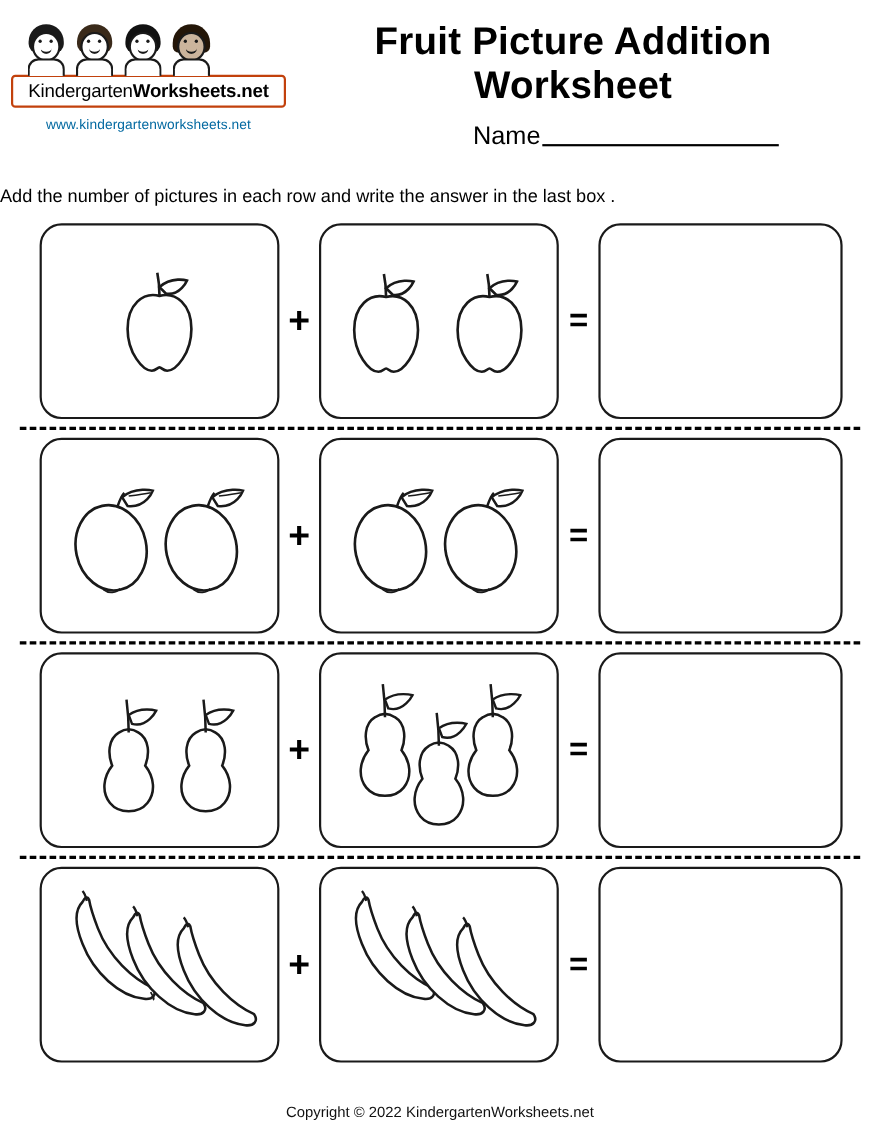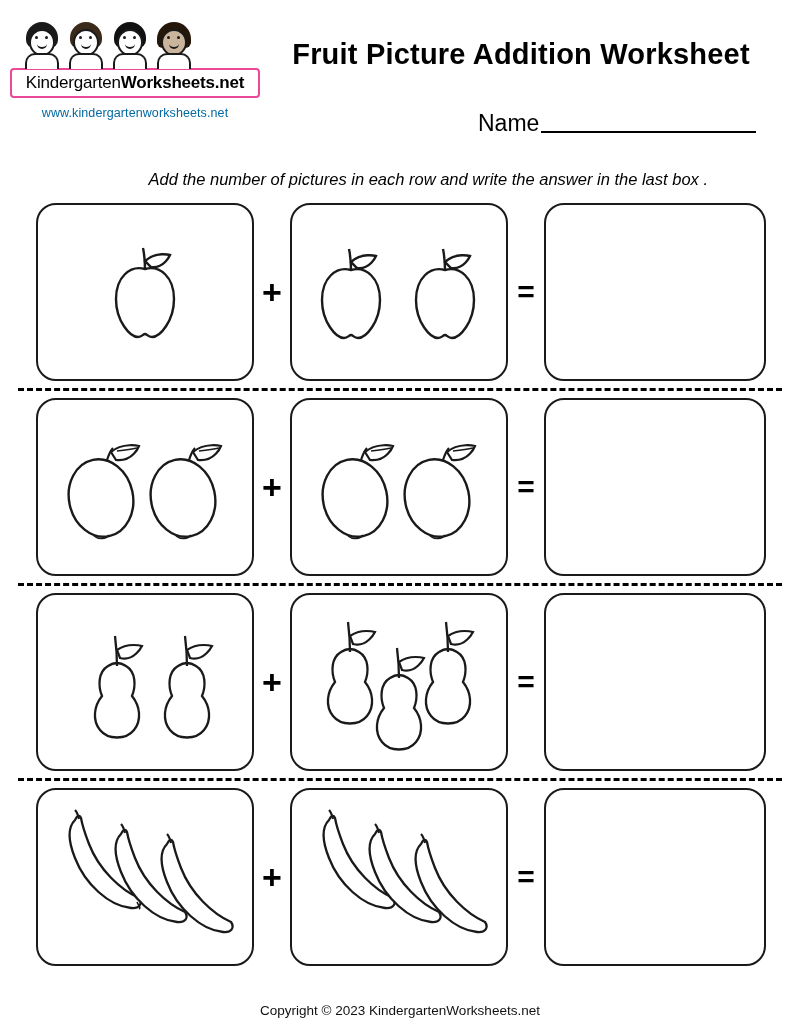--- a/index.html
+++ b/index.html
@@ -96,21 +96,21 @@
   .kid.k3 { left: 92px; }
   .kid.k4 { left: 136px; }
   .kid.k2 .hair { background: #3a2a1a; }
   .kid.k3 .hair { background: #111111; }
   .kid.k4 .hair { background: #241608; border-radius: 18px 18px 6px 6px; width: 34px; left: 3px;}
   .kid.k4 .face { background: #cbb49c; }
 
   .logo-plank {
     width: 250px;
     height: 30px;
-    border: 2px solid #ec4899;
+    border: 2px solid #c2410c;
     border-radius: 4px;
     background: #fff;
     display: flex;
     align-items: center;
     justify-content: center;
     box-sizing: border-box;
   }
   .logo-plank span {
     font-size: 17px;
     letter-spacing: -0.2px;
@@ -122,51 +122,49 @@
     margin-top: 8px;
     font-size: 12.5px;
     color: #0369a1;
     letter-spacing: 0.1px;
   }
 
   .title {
     position: absolute;
     left: 262px;
     right: 20px;
-    top: 38px;
-    font-size: 29px;
+    top: 18px;
+    font-size: 35px;
     font-weight: bold;
     text-align: center;
     letter-spacing: 0.2px;
   }
   .name-line {
     position: absolute;
     left: 430px;
     top: 110px;
     font-size: 23px;
     white-space: nowrap;
-    margin-left: 48px;
   }
   .name-line .blank {
     display: inline-block;
     width: 215px;
     border-bottom: 2px solid #000;
     height: 20px;
     margin-left: 2px;
     vertical-align: -2px;
   }
 
   .instructions {
     position: absolute;
     top: 170px;
     left: 0;
     width: 708px;
-    text-align: right;
+    text-align: left;
     font-size: 16.5px;
-    font-style: italic;
   }
 
   
   .sheet {
     position: absolute;
     top: 196px;
     left: 0;
     width: 800px;
   }
   .prob-row {
@@ -445,14 +443,14 @@
         </svg>
       </div>
     </div>
     <div class="op eq">=</div>
     <div class="box answer"></div>
   </div>
 
 </div>
 
 <div class="footer">
-  <div>Copyright © 2023 KindergartenWorksheets.net</div>
+  <div>Copyright © 2022 KindergartenWorksheets.net</div>
 </div>
 
 </body></html>

